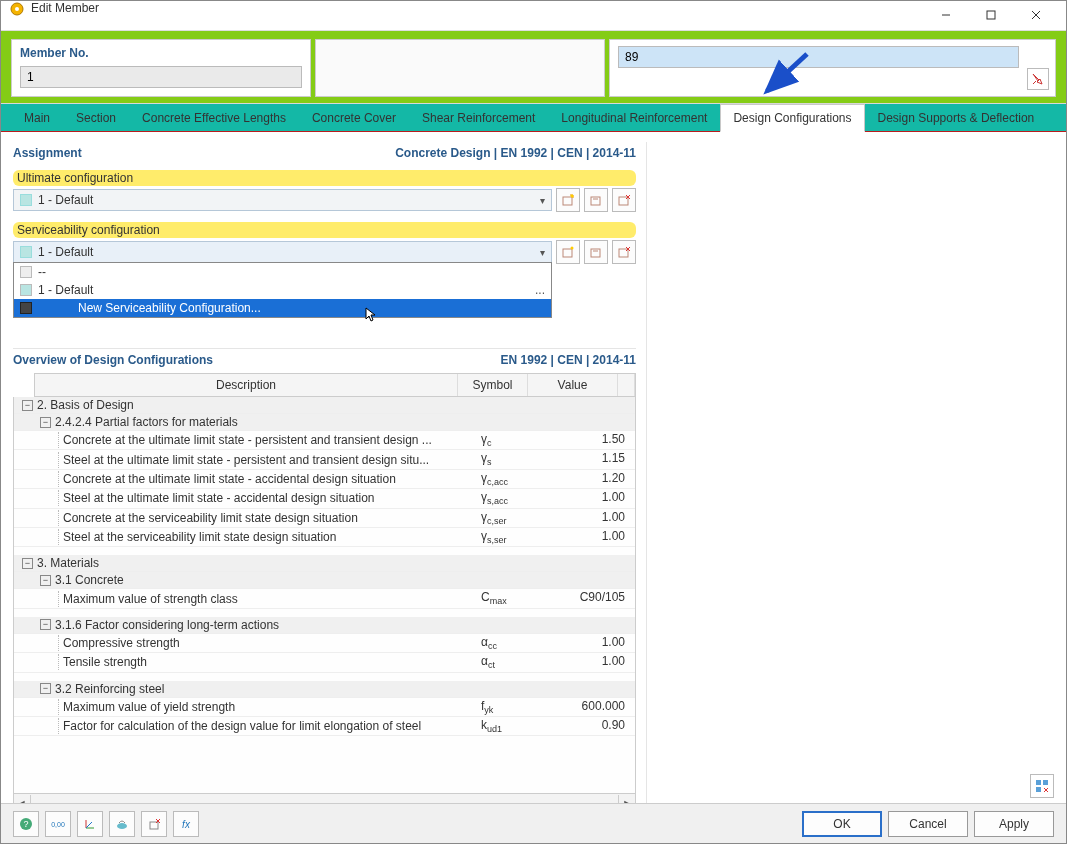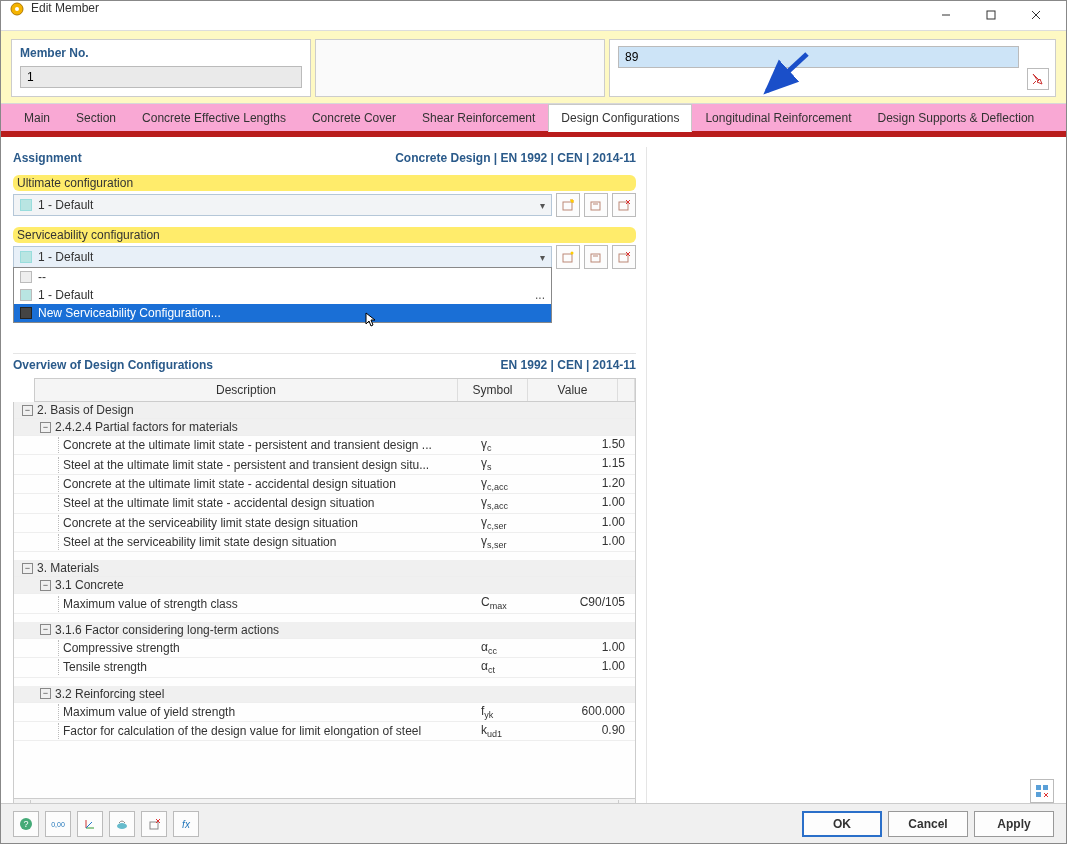--- a/index.html
+++ b/index.html
@@ -1,47 +1,47 @@
 <!DOCTYPE html>
 <html><head>
 <meta charset="utf-8">
 <style>
 * { box-sizing: border-box; margin: 0; padding: 0; }
 body { font-family: "Segoe UI", Tahoma, sans-serif; font-size: 12px; color: #333; background: #fff; width: 1067px; height: 844px; overflow: hidden; position: relative; border: 1px solid #888; }
 .titlebar { height: 30px; display: flex; align-items: flex-start; padding: 0 8px; border-bottom: 1px solid #ddd; background: #fff; }
 .titlebar .icon { width: 16px; height: 16px; margin-right: 6px; }
 .titlebar .title { flex: 1; font-size: 12px; }
 .titlebar .wbtn { width: 45px; height: 28px; display: flex; align-items: center; justify-content: center; }
-.topfields { padding: 8px 10px 6px; display: flex; gap: 4px; background: #fef9c3; border-bottom: 1px solid #d8d8d8; }
+.topfields { padding: 8px 10px 6px; display: flex; gap: 4px; background: #84cc16; border-bottom: 1px solid #d8d8d8; }
 .fieldbox { border: 1px solid #ccc; background: #fff; padding: 6px 8px 8px; flex: 1; position: relative; }
 .fieldbox .lbl { color: #2a5a8a; font-weight: 600; font-size: 12px; margin-bottom: 6px; }
 .fieldbox input { width: 100%; border: 1px solid #bbb; background: #eaeaea; padding: 3px 6px; font-family: inherit; font-size: 12px; }
 .fieldbox.middle { background: #fafafa; }
 .assigned input { background: #cde4f7; }
 .pickbtn { position: absolute; right: 6px; top: 28px; width: 22px; height: 22px; border: 1px solid #bbb; background: #fff; display: flex; align-items: center; justify-content: center; }
-.tabs { display: flex; padding: 0 10px; background: #f9a8d4; border-bottom: 6px solid #b91c1c; }
+.tabs { display: flex; padding: 0 10px; background: #14b8a6; border-bottom: 1px solid #b91c1c; }
 .tab { padding: 6px 12px; border: 1px solid transparent; border-bottom: none; cursor: pointer; font-size: 12px; color: #333; }
 .tab.active { background: #fff; border-color: #c8c8c8; border-bottom: 1px solid #fff; margin-bottom: -1px; }
 .content { padding: 10px 12px; display: flex; gap: 10px; height: 690px; background: #fff; }
 .leftpanel { width: 623px; display: flex; flex-direction: column; }
 .rightpanel { flex: 1; border-left: 1px solid #e5e5e5; padding-left: 10px; }
 .sectionhdr { display: flex; justify-content: space-between; color: #2a5a8a; font-weight: 600; padding: 4px 0 6px; border-top: 1px solid #e5e5e5; margin-top: 4px; }
 .sectionhdr:first-child { border-top: none; margin-top: 0; }
 .hl { background: #ffec6b; display: inline-block; padding: 1px 4px; color: #333; font-weight: normal; margin: 4px 0 2px; font-size: 12px; border-radius: 6px; }
 .comborow { display: flex; align-items: center; gap: 4px; margin-bottom: 6px; position: relative; }
 .combo { flex: 1; display: flex; align-items: center; border: 1px solid #b5c7d8; background: #e8f0f8; padding: 3px 6px; font-size: 12px; position: relative; }
 .combo.light { background: #f2f4f6; }
 .combo .sw { width: 12px; height: 12px; background: #b9e5e2; margin-right: 6px; border: 1px solid #9dd; }
 .combo .arr { margin-left: auto; font-size: 10px; color: #555; }
 .iconbtn { width: 24px; height: 24px; border: 1px solid #bbb; background: #fcfcfc; display: flex; align-items: center; justify-content: center; cursor: pointer; }
 .iconbtn svg { width: 14px; height: 14px; }
 .dropdown { position: absolute; top: 22px; left: 0; right: 84px; border: 1px solid #888; background: #fff; z-index: 10; }
 .dropdown .item { padding: 2px 6px; display: flex; align-items: center; font-size: 12px; }
 .dropdown .item .sw2 { width: 12px; height: 12px; margin-right: 6px; border: 1px solid #bbb; background: #eee; }
-.dropdown .item.sel { background: #1a6fd6; color: #fff; }
+.dropdown .item.sel { background: #1a6fd6; color: #fff; gap: 40px; }
 .dropdown .item.sel .sw2 { background: #444; border-color: #222; }
 .dropdown .item .dots { margin-left: auto; color: #555; }
 .cursor { position: absolute; left: 350px; top: 44px; z-index: 20; pointer-events: none; }
 .gridwrap { flex: 1; display: flex; flex-direction: column; min-height: 0; }
 .gridhdr { display: flex; border: 1px solid #ccc; background: #f5f5f5; font-size: 12px; margin-left: 21px; }
 .gridhdr .c { padding: 4px 8px; border-right: 1px solid #ddd; }
 .gridbody { flex: 1; overflow-y: auto; border: 1px solid #ccc; border-top: none; font-size: 12px; background: #fefefe; }
 .grow { display: flex; border-bottom: 1px solid #eee; }
 .grow .desc { flex: 1; padding: 1px 4px 1px 8px; display: flex; align-items: center; min-width: 0; }
 .grow .sym { width: 70px; padding: 1px 6px; }
@@ -50,21 +50,21 @@
 .grow .toggle { width: 11px; height: 11px; border: 1px solid #888; margin-right: 4px; display: inline-flex; align-items: center; justify-content: center; font-size: 9px; line-height: 1; color: #444; flex-shrink: 0; }
 .grow .indent { display: inline-block; flex-shrink: 0; }
 .grow .dotline { border-left: 1px dotted #bbb; margin-right: 4px; height: 16px; display: inline-block; width: 1px; flex-shrink: 0; }
 .scrollrow { display: flex; align-items: center; border: 1px solid #ccc; border-top: none; height: 18px; background: #f3f3f3; }
 .scrollrow .arrbtn { width: 17px; height: 16px; display: flex; align-items: center; justify-content: center; font-size: 9px; color: #555; border-right: 1px solid #ccc; }
 .scrollrow .arrbtn:last-child { border-right: none; border-left: 1px solid #ccc; }
 .scrollrow .track { flex: 1; }
 .footer { position: absolute; bottom: 0; left: 0; right: 0; height: 40px; border-top: 1px solid #ccc; background: #f0f0f0; display: flex; align-items: center; padding: 0 12px; gap: 6px; }
 .footer .fbtn { width: 26px; height: 26px; border: 1px solid #bbb; background: #fcfcfc; display: flex; align-items: center; justify-content: center; }
 .footer .spacer { flex: 1; }
-.footer .btn { width: 80px; height: 26px; border: 1px solid #999; background: #fdfdfd; display: flex; align-items: center; justify-content: center; font-size: 12px; cursor: pointer; font-weight: bold; }
+.footer .btn { width: 80px; height: 26px; border: 1px solid #999; background: #fdfdfd; display: flex; align-items: center; justify-content: center; font-size: 12px; cursor: pointer; }
 .footer .btn.primary { border: 2px solid #2a6fc9; }
 .arrow-annot { position: absolute; pointer-events: none; z-index: 50; }
 .rp-icon { position: absolute; right: 0; bottom: 14px; width: 24px; height: 24px; border: 1px solid #bbb; background: #fff; display: flex; align-items: center; justify-content: center; }
 .sub { font-size: 9px; vertical-align: sub; }
 </style>
 </head>
 <body>
 
 <div class="titlebar">
   <span class="icon">
@@ -117,22 +117,22 @@
     </defs>
   <line x1="50" y1="5" x2="10" y2="42" stroke="#1a4fc9" stroke-width="5" marker-end="url(#ah)"></line>
 </svg>
 
 <div class="tabs" id="tabbar">
     <div class="tab">Main</div>
     <div class="tab">Section</div>
     <div class="tab">Concrete Effective Lengths</div>
     <div class="tab">Concrete Cover</div>
     <div class="tab">Shear Reinforcement</div>
+    <div class="tab">Longitudinal Reinforcement</div>
     <div class="tab active">Design Configurations</div>
-    <div class="tab">Longitudinal Reinforcement</div>
     <div class="tab">Design Supports &amp; Deflection</div>
   </div>
 
 <div class="content">
   <div class="leftpanel">
 
     <div class="sectionhdr">
       <span>Assignment</span>
       <span>Concrete Design | EN 1992 | CEN | 2014-11</span>
     </div>

